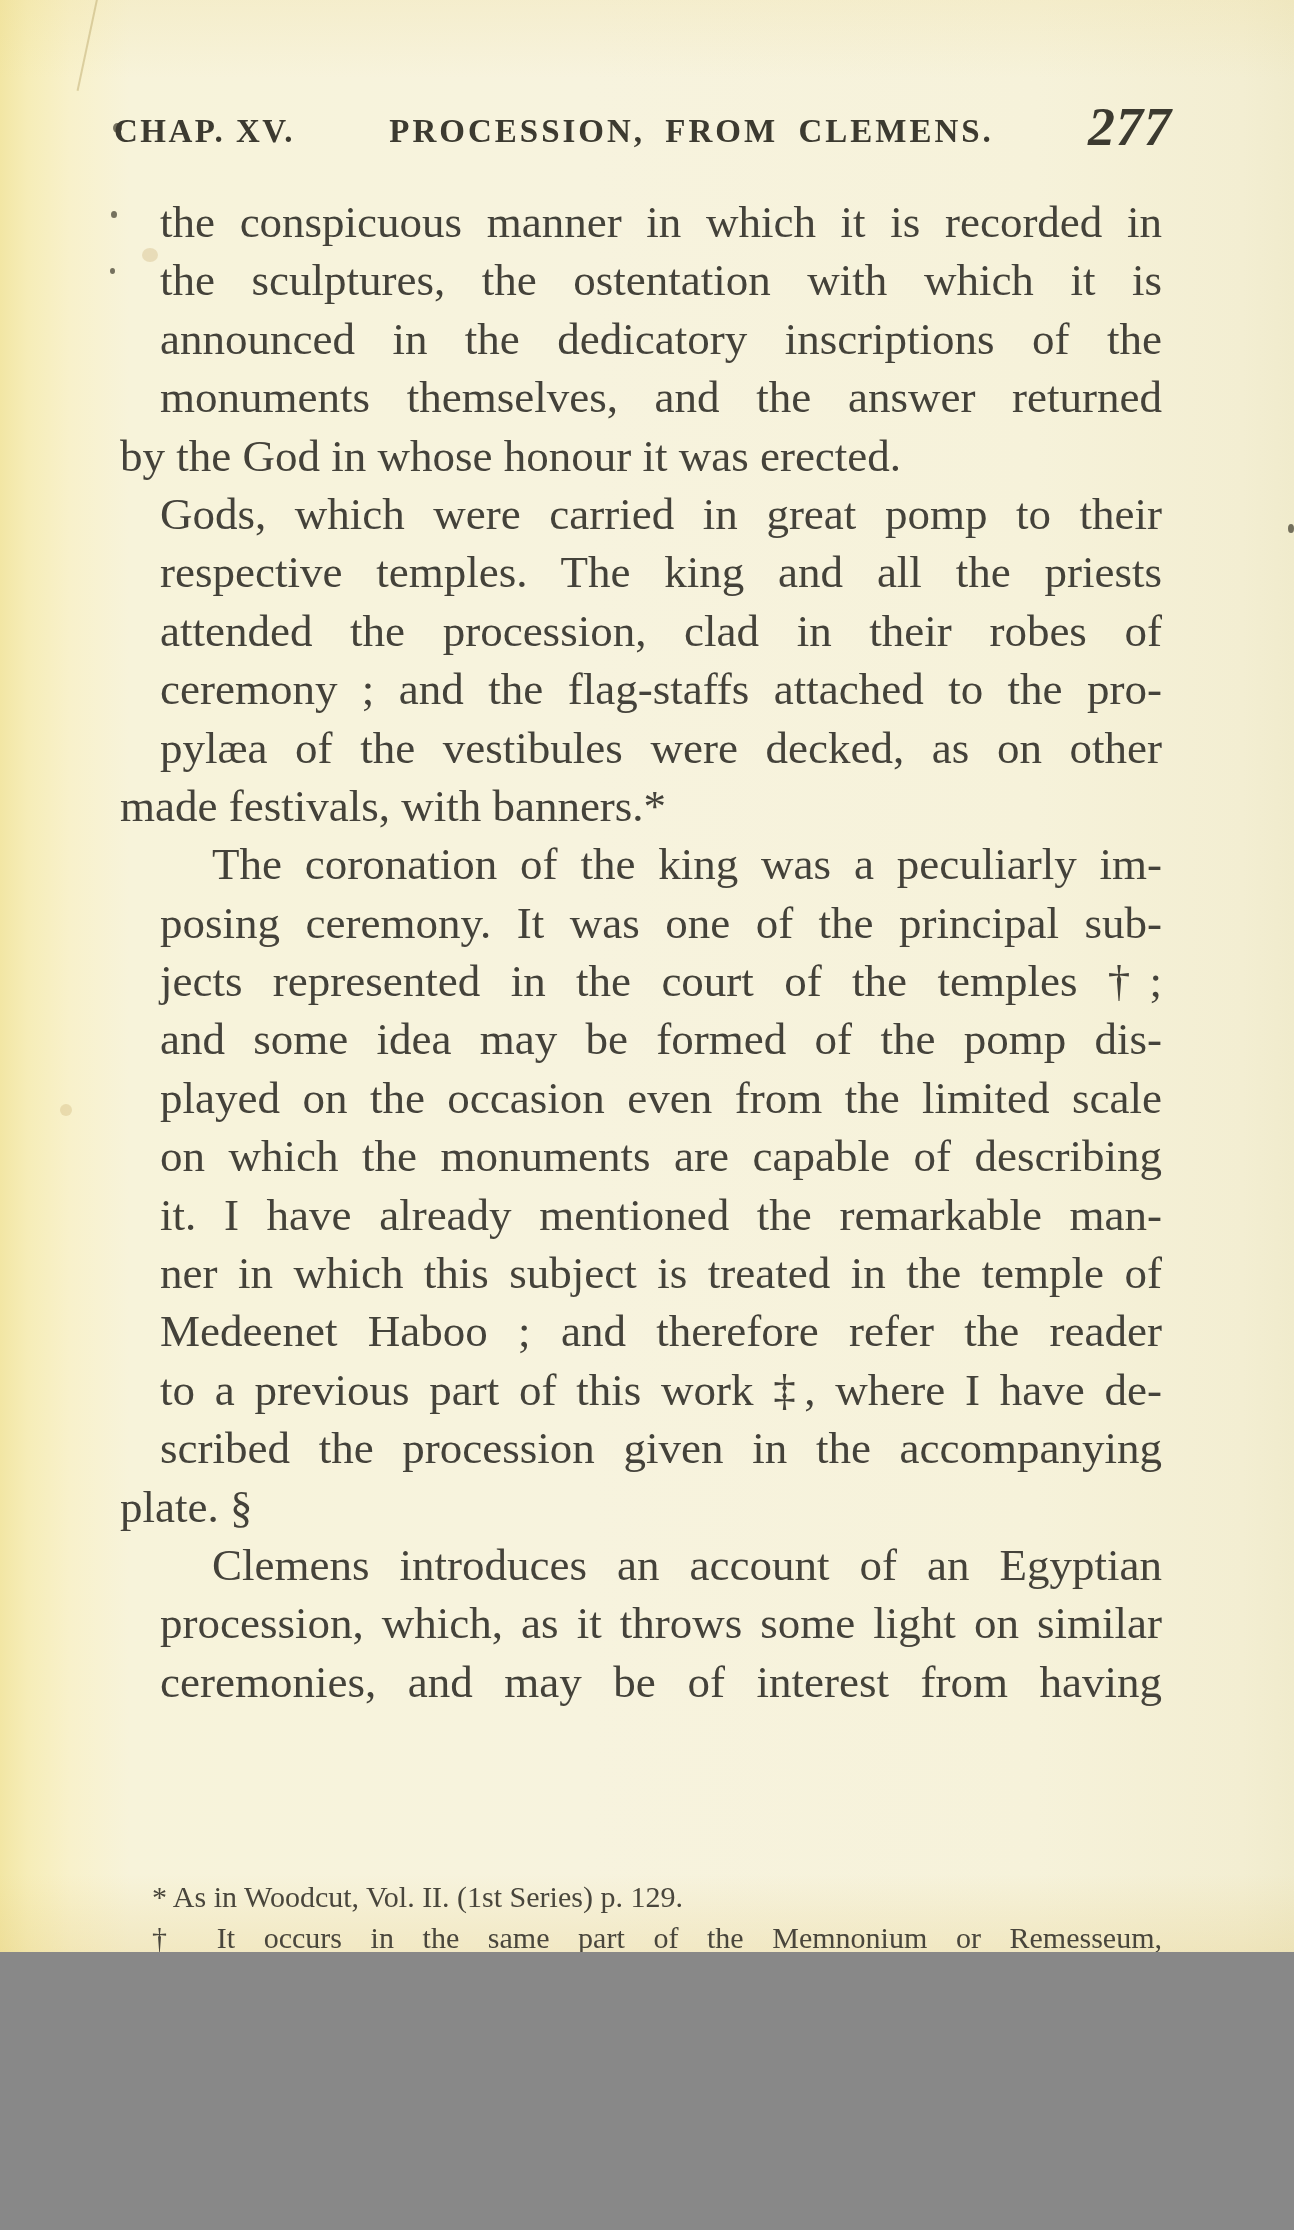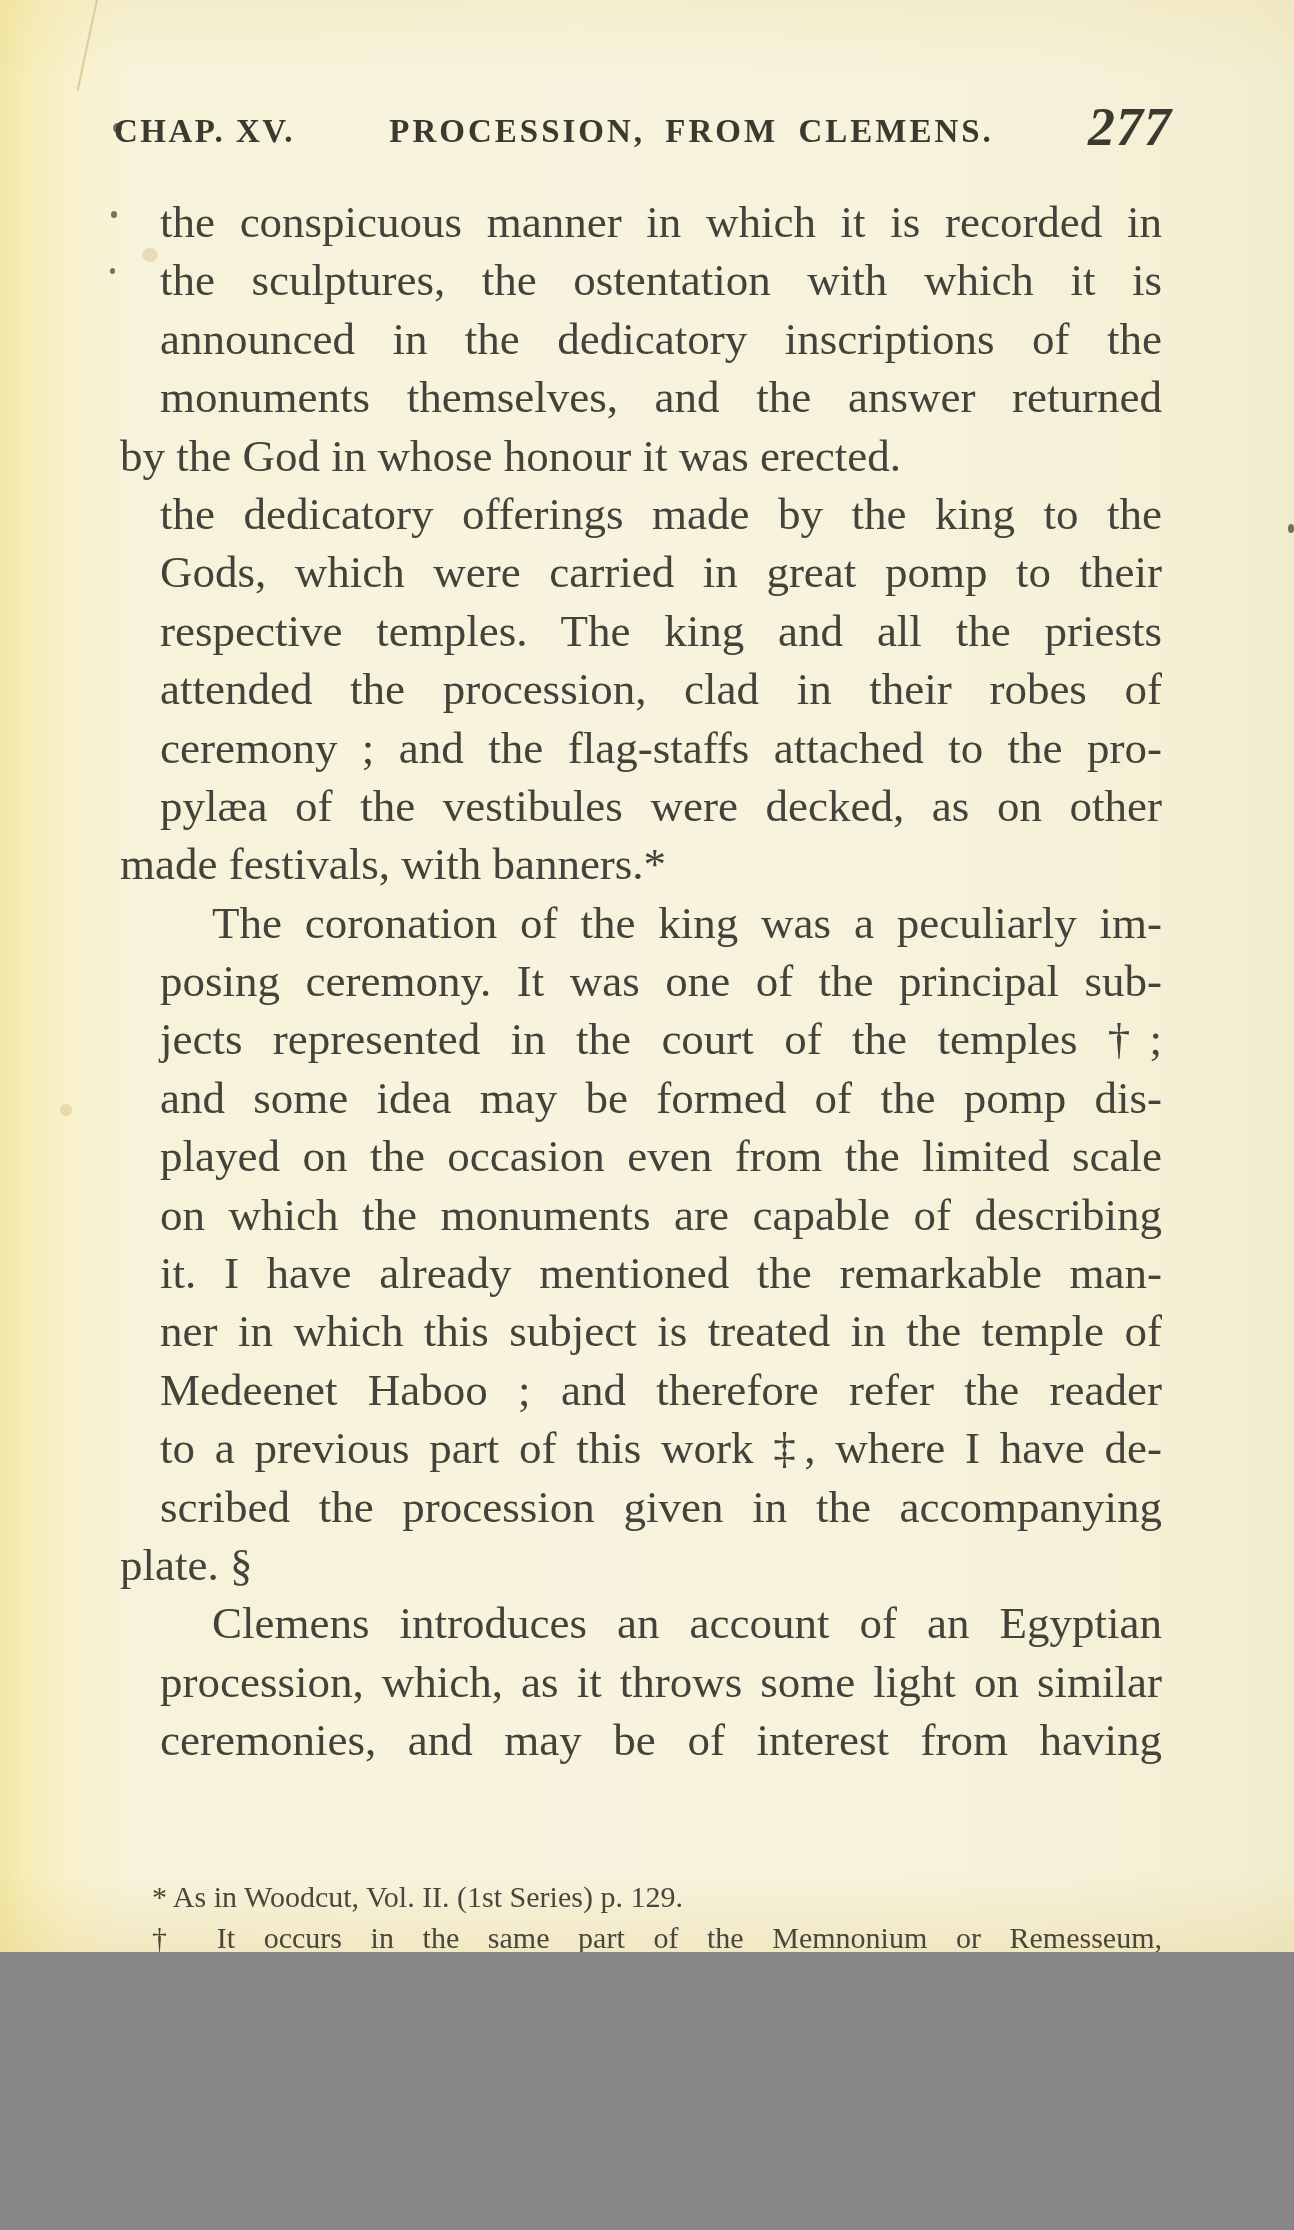--- a/index.html
+++ b/index.html
@@ -73,21 +73,20 @@
     <span class="pagenum">277</span>
   </div>
 
   <main class="bodytext">
     <div class="ln j">the conspicuous manner in which it is recorded in</div>
     <div class="ln j">the sculptures, the ostentation with which it is</div>
     <div class="ln j">announced in the dedicatory inscriptions of the</div>
     <div class="ln j">monuments themselves, and the answer returned</div>
     <div class="ln last">by the God in whose honour it was erected.</div>
 
-    <div class="ln j">the dedicatory offerings made by the king to the</div>
     <div class="ln j">Gods, which were carried in great pomp to their</div>
     <div class="ln j">respective temples.  The king and all the priests</div>
     <div class="ln j">attended the procession, clad in their robes of</div>
     <div class="ln j">ceremony ; and the flag-staffs attached to the pro-</div>
     <div class="ln j">pylæa of the vestibules were decked, as on other</div>
     <div class="ln last">made festivals, with banners.*</div>
 
     <div class="ln j ind">The coronation of the king was a peculiarly im-</div>
     <div class="ln j">posing ceremony.  It was one of the principal sub-</div>
     <div class="ln j">jects represented in the court of the temples †;</div>

